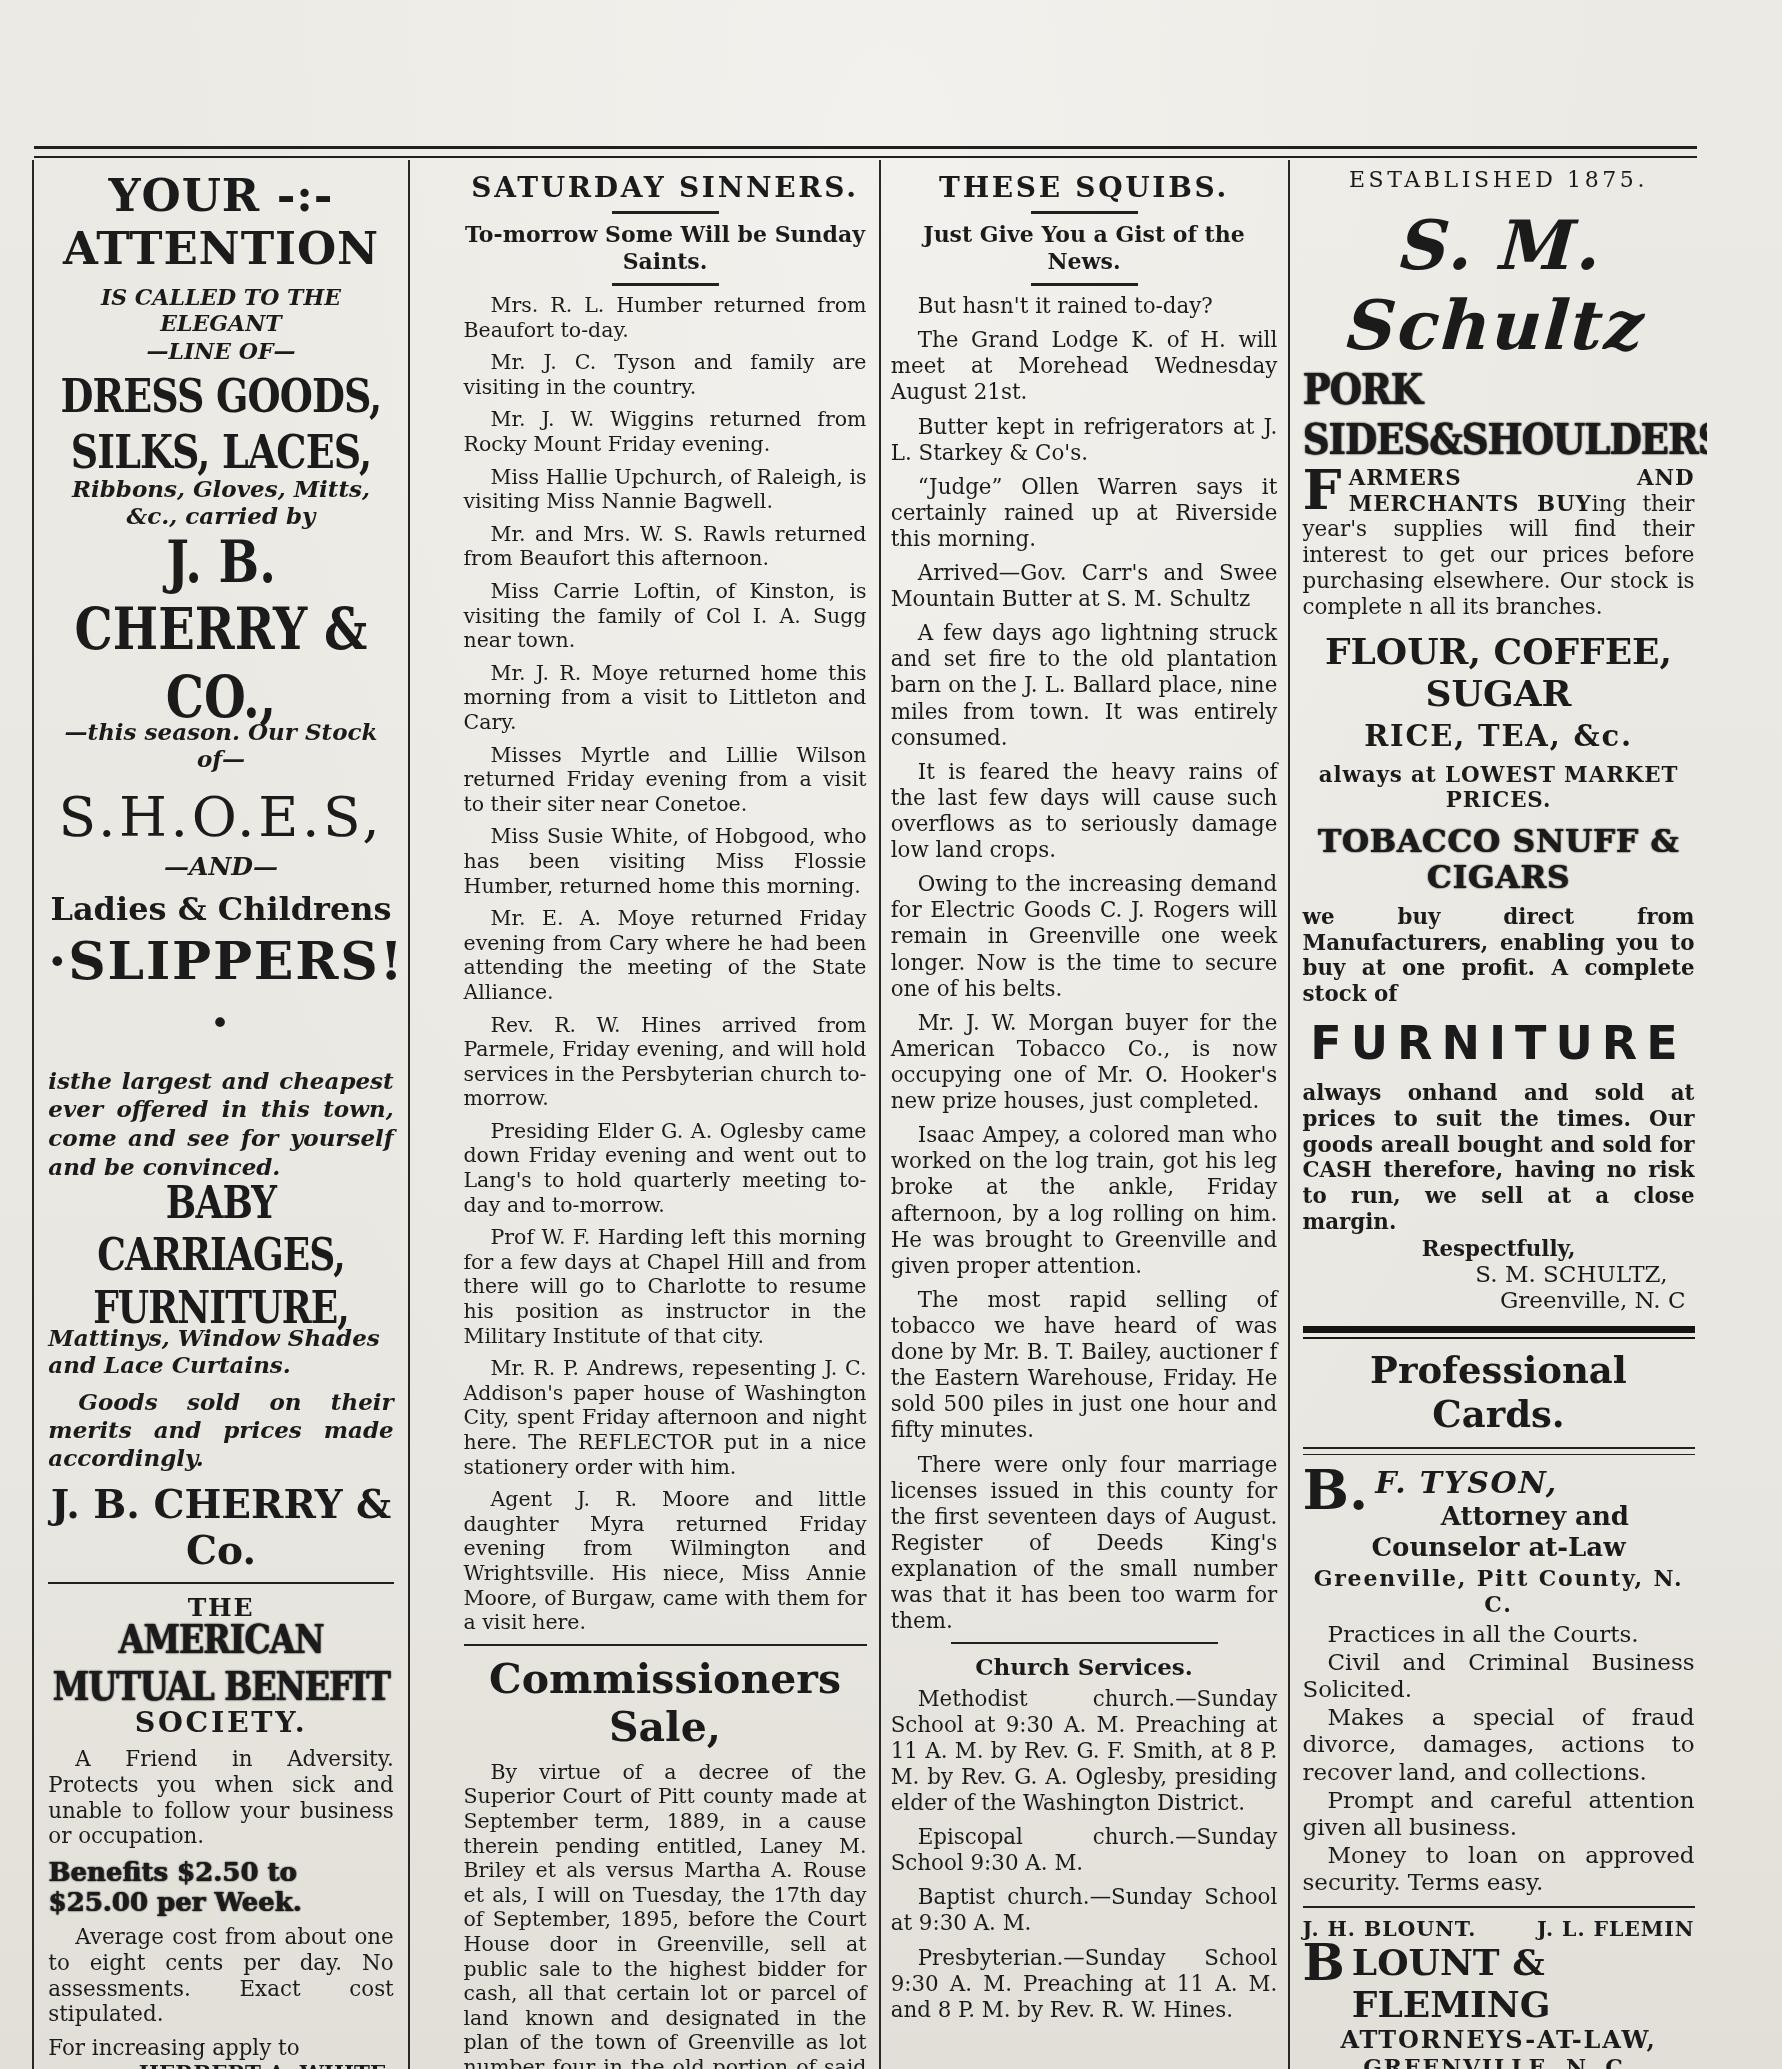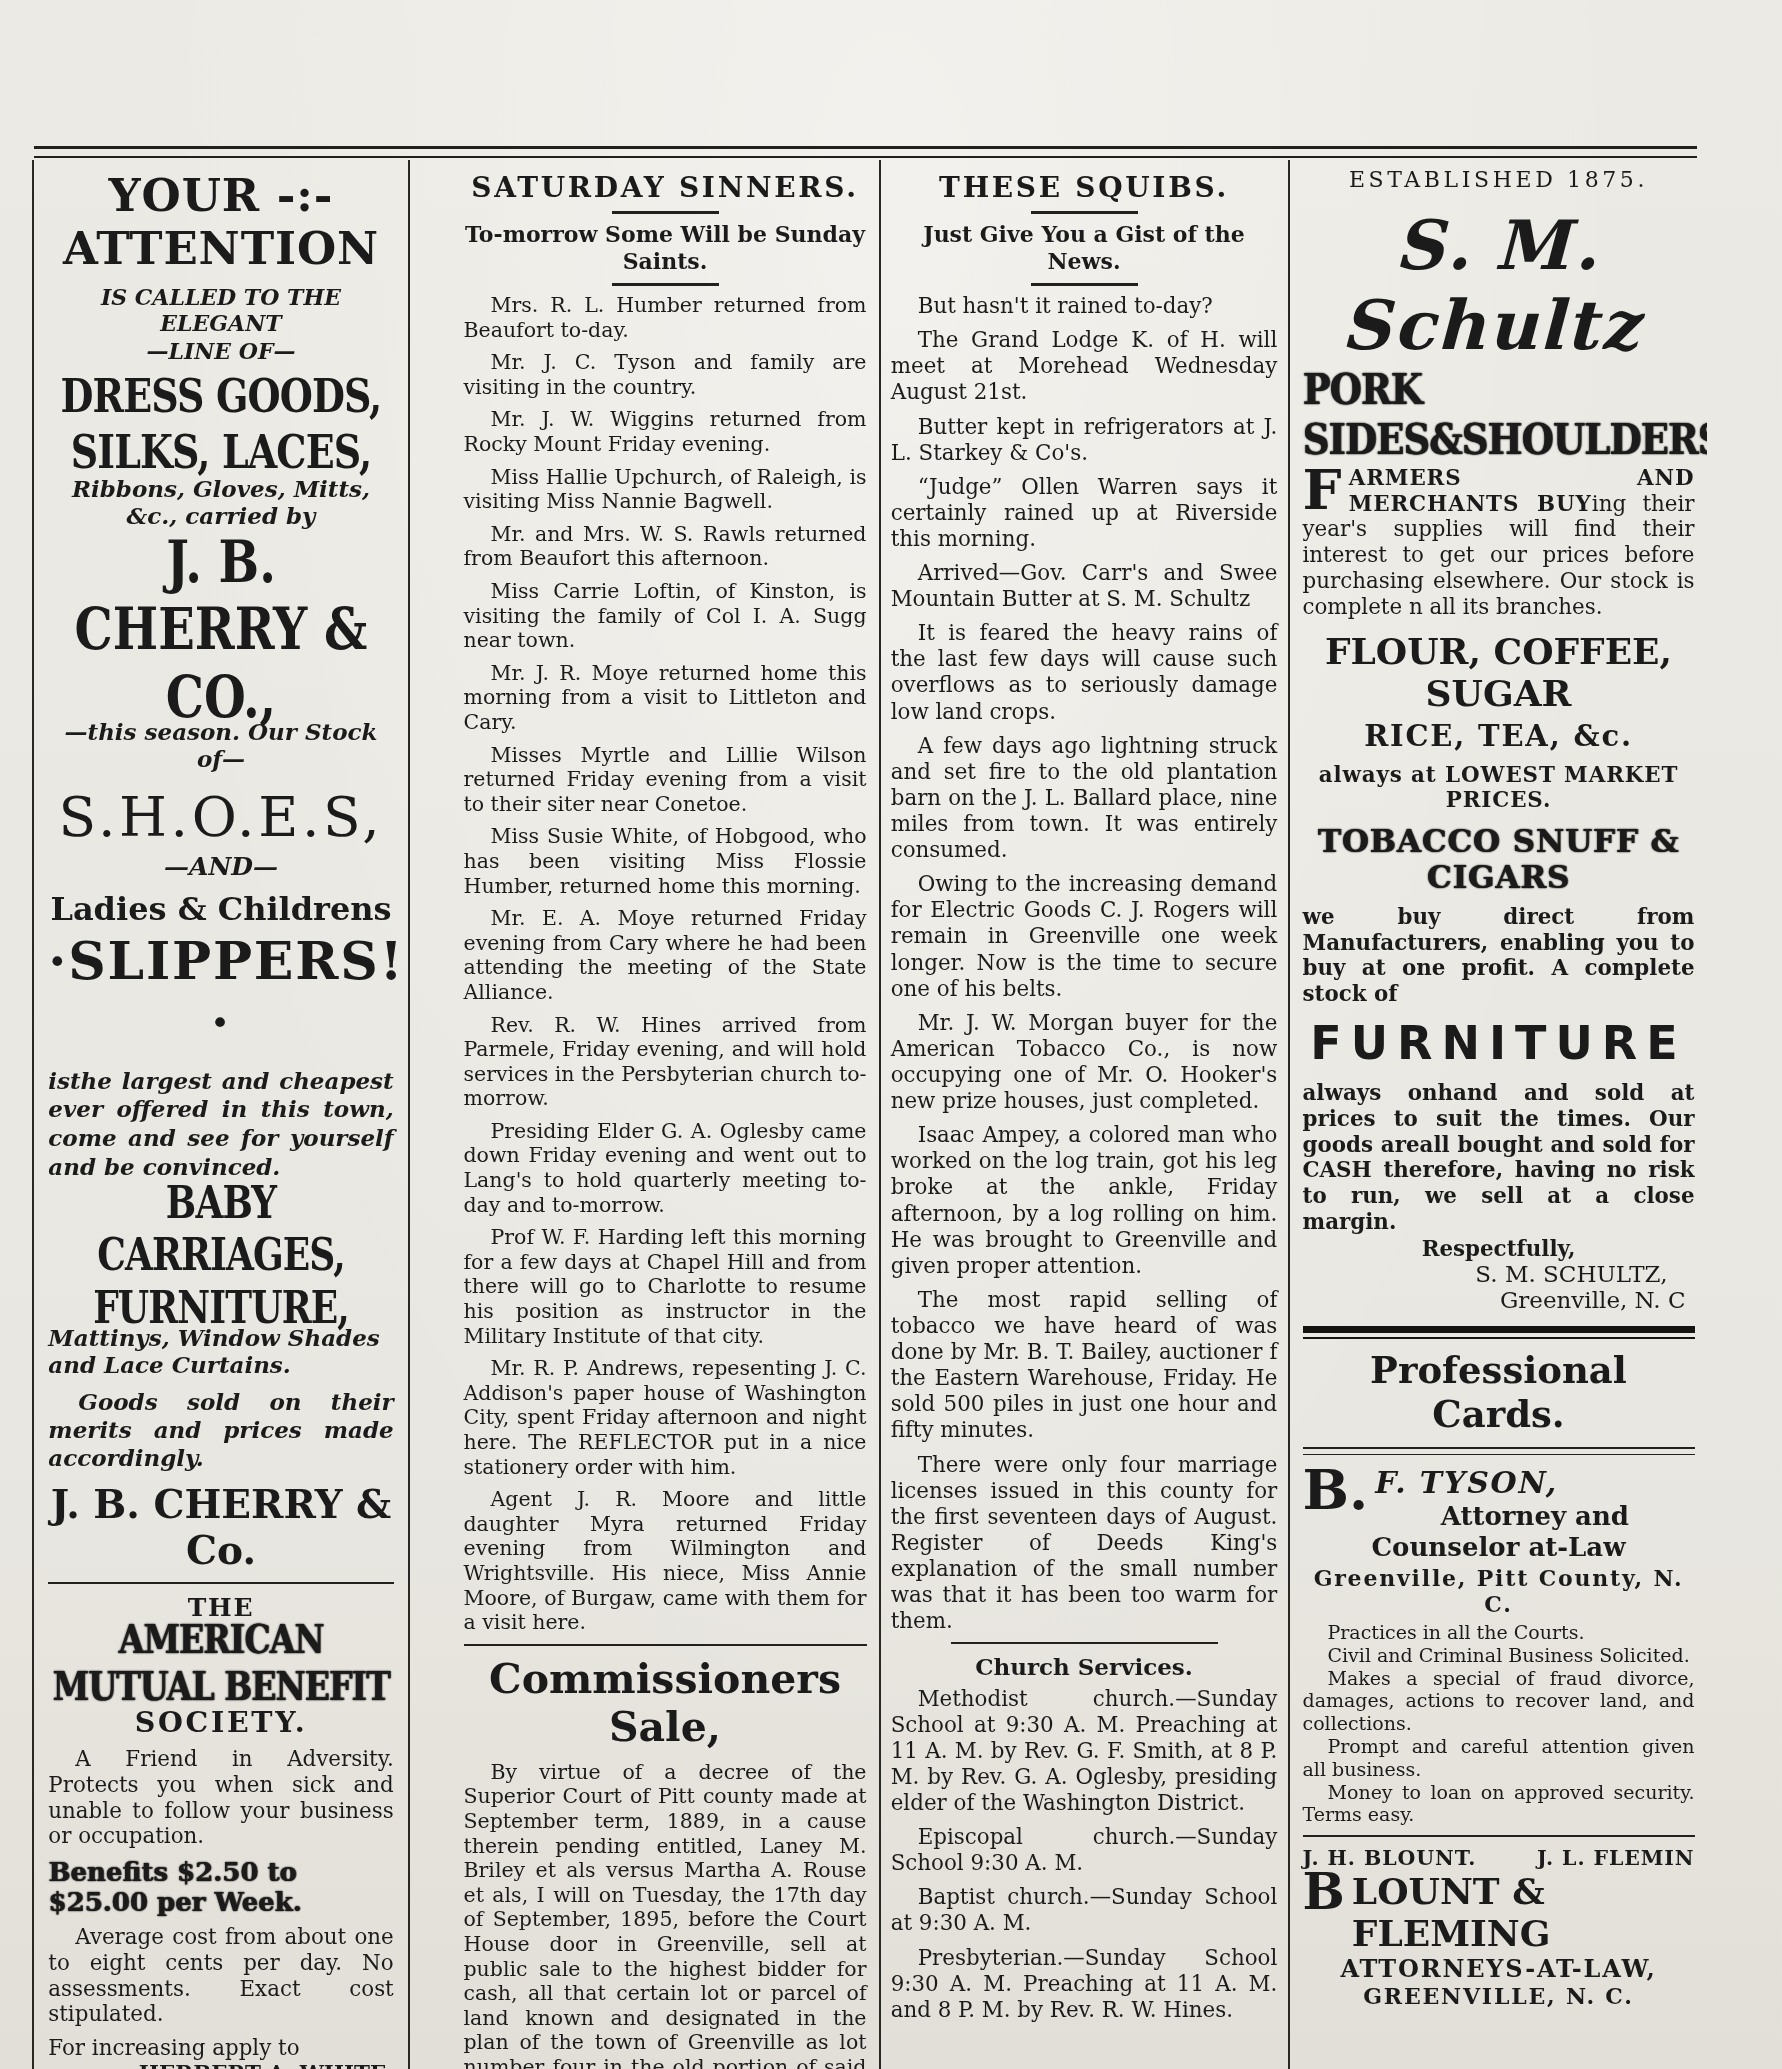--- a/index.html
+++ b/index.html
@@ -90,21 +90,21 @@
   .sig4{font-size:23px;text-align:right;margin:0 27px 0 0;}
   .sig4b{font-size:23px;text-align:right;margin:0 9px 0 0;}
   .profcards{font-size:37px;font-weight:bold;margin:7.1px 0 7.1px;}
 
   .card{margin-bottom:3.6px;}
   .cardnames{display:flex;justify-content:space-between;font-size:20.5px;font-weight:bold;letter-spacing:0.9px;margin:1.8px 0 0;}
   .firmline{font-size:36px;font-weight:bold;margin:0;}
   .atlaw{font-size:24px;font-weight:bold;letter-spacing:1.8px;text-align:center;margin:0;}
   .cardcity{font-size:22px;letter-spacing:1.8px;text-align:center;margin:0 0 3.6px;}
   .tysonname{font-size:30px;font-weight:bold;letter-spacing:1.8px;margin:0;font-style:italic;}
-  .cardbody{font-size:19px;line-height:1.2;text-align:justify;text-indent:25px;margin-bottom:1.8px;}
+  .cardbody{font-size:23px;line-height:1.2;text-align:justify;text-indent:25px;margin-bottom:1.8px;}
   .cardbody0{font-size:21.4px;line-height:1.2;text-align:justify;margin-bottom:1.8px;}
   .clear{clear:both;}
 </style>
 </head>
 <body>
 
 <div class="page">
   <div class="toprule"></div>
 
   <div class="col col1">
@@ -180,22 +180,22 @@
   <div class="col col3">
     <p class="c sqhead">THESE SQUIBS.</p>
     <div class="shortrule"></div>
     <p class="c sqsub">Just Give You a Gist of the News.</p>
     <div class="shortrule"></div>
     <p class="news3">But hasn't it rained to-day?</p>
     <p class="news3">The Grand Lodge K. of H. will meet at Morehead Wednesday August 21st.</p>
     <p class="news3">Butter kept in refrigerators at J. L. Starkey &amp; Co's.</p>
     <p class="news3">“Judge” Ollen Warren says it certainly rained up at Riverside this morning.</p>
     <p class="news3">Arrived—Gov. Carr's and Swee Mountain Butter at S. M. Schultz</p>
+    <p class="news3">A few days ago lightning struck and set fire to the old plantation barn on the J. L. Ballard place, nine miles from town.  It was entirely consumed.</p>
     <p class="news3">It is feared the heavy rains of the last few days will cause such overflows as to seriously damage low land crops.</p>
-    <p class="news3">A few days ago lightning struck and set fire to the old plantation barn on the J. L. Ballard place, nine miles from town.  It was entirely consumed.</p>
     <p class="news3">Owing to the increasing demand for Electric Goods C. J. Rogers will remain in Greenville one week longer.  Now is the time to secure one of his belts.</p>
     <p class="news3">Mr. J. W. Morgan buyer for the American Tobacco Co., is now occupying one of Mr. O. Hooker's new prize houses, just completed.</p>
     <p class="news3">Isaac Ampey, a colored man who worked on the log train, got his leg broke at the ankle, Friday afternoon, by a log rolling on him.  He was brought to Greenville and given proper attention.</p>
     <p class="news3">The most rapid selling of tobacco we have heard of was done by Mr. B. T. Bailey, auctioner f the Eastern Warehouse, Friday.  He sold 500 piles in just one hour and fifty minutes.</p>
     <p class="news3">There were only four marriage licenses issued in this county for the first seventeen days of August.  Register of Deeds King's explanation of the small number was that it has been too warm for them.</p>
     <div class="tinyrule" style="width:267px"></div>
     <div>
       <p class="c church-title">Church Services.</p>
       <p class="news3">Methodist church.—Sunday School at 9:30 A. M.  Preaching at 11 A. M. by Rev. G. F. Smith, at 8 P. M. by Rev. G. A. Oglesby, presiding elder of the Washington District.</p>
       <p class="news3">Episcopal church.—Sunday School 9:30 A. M.</p>

